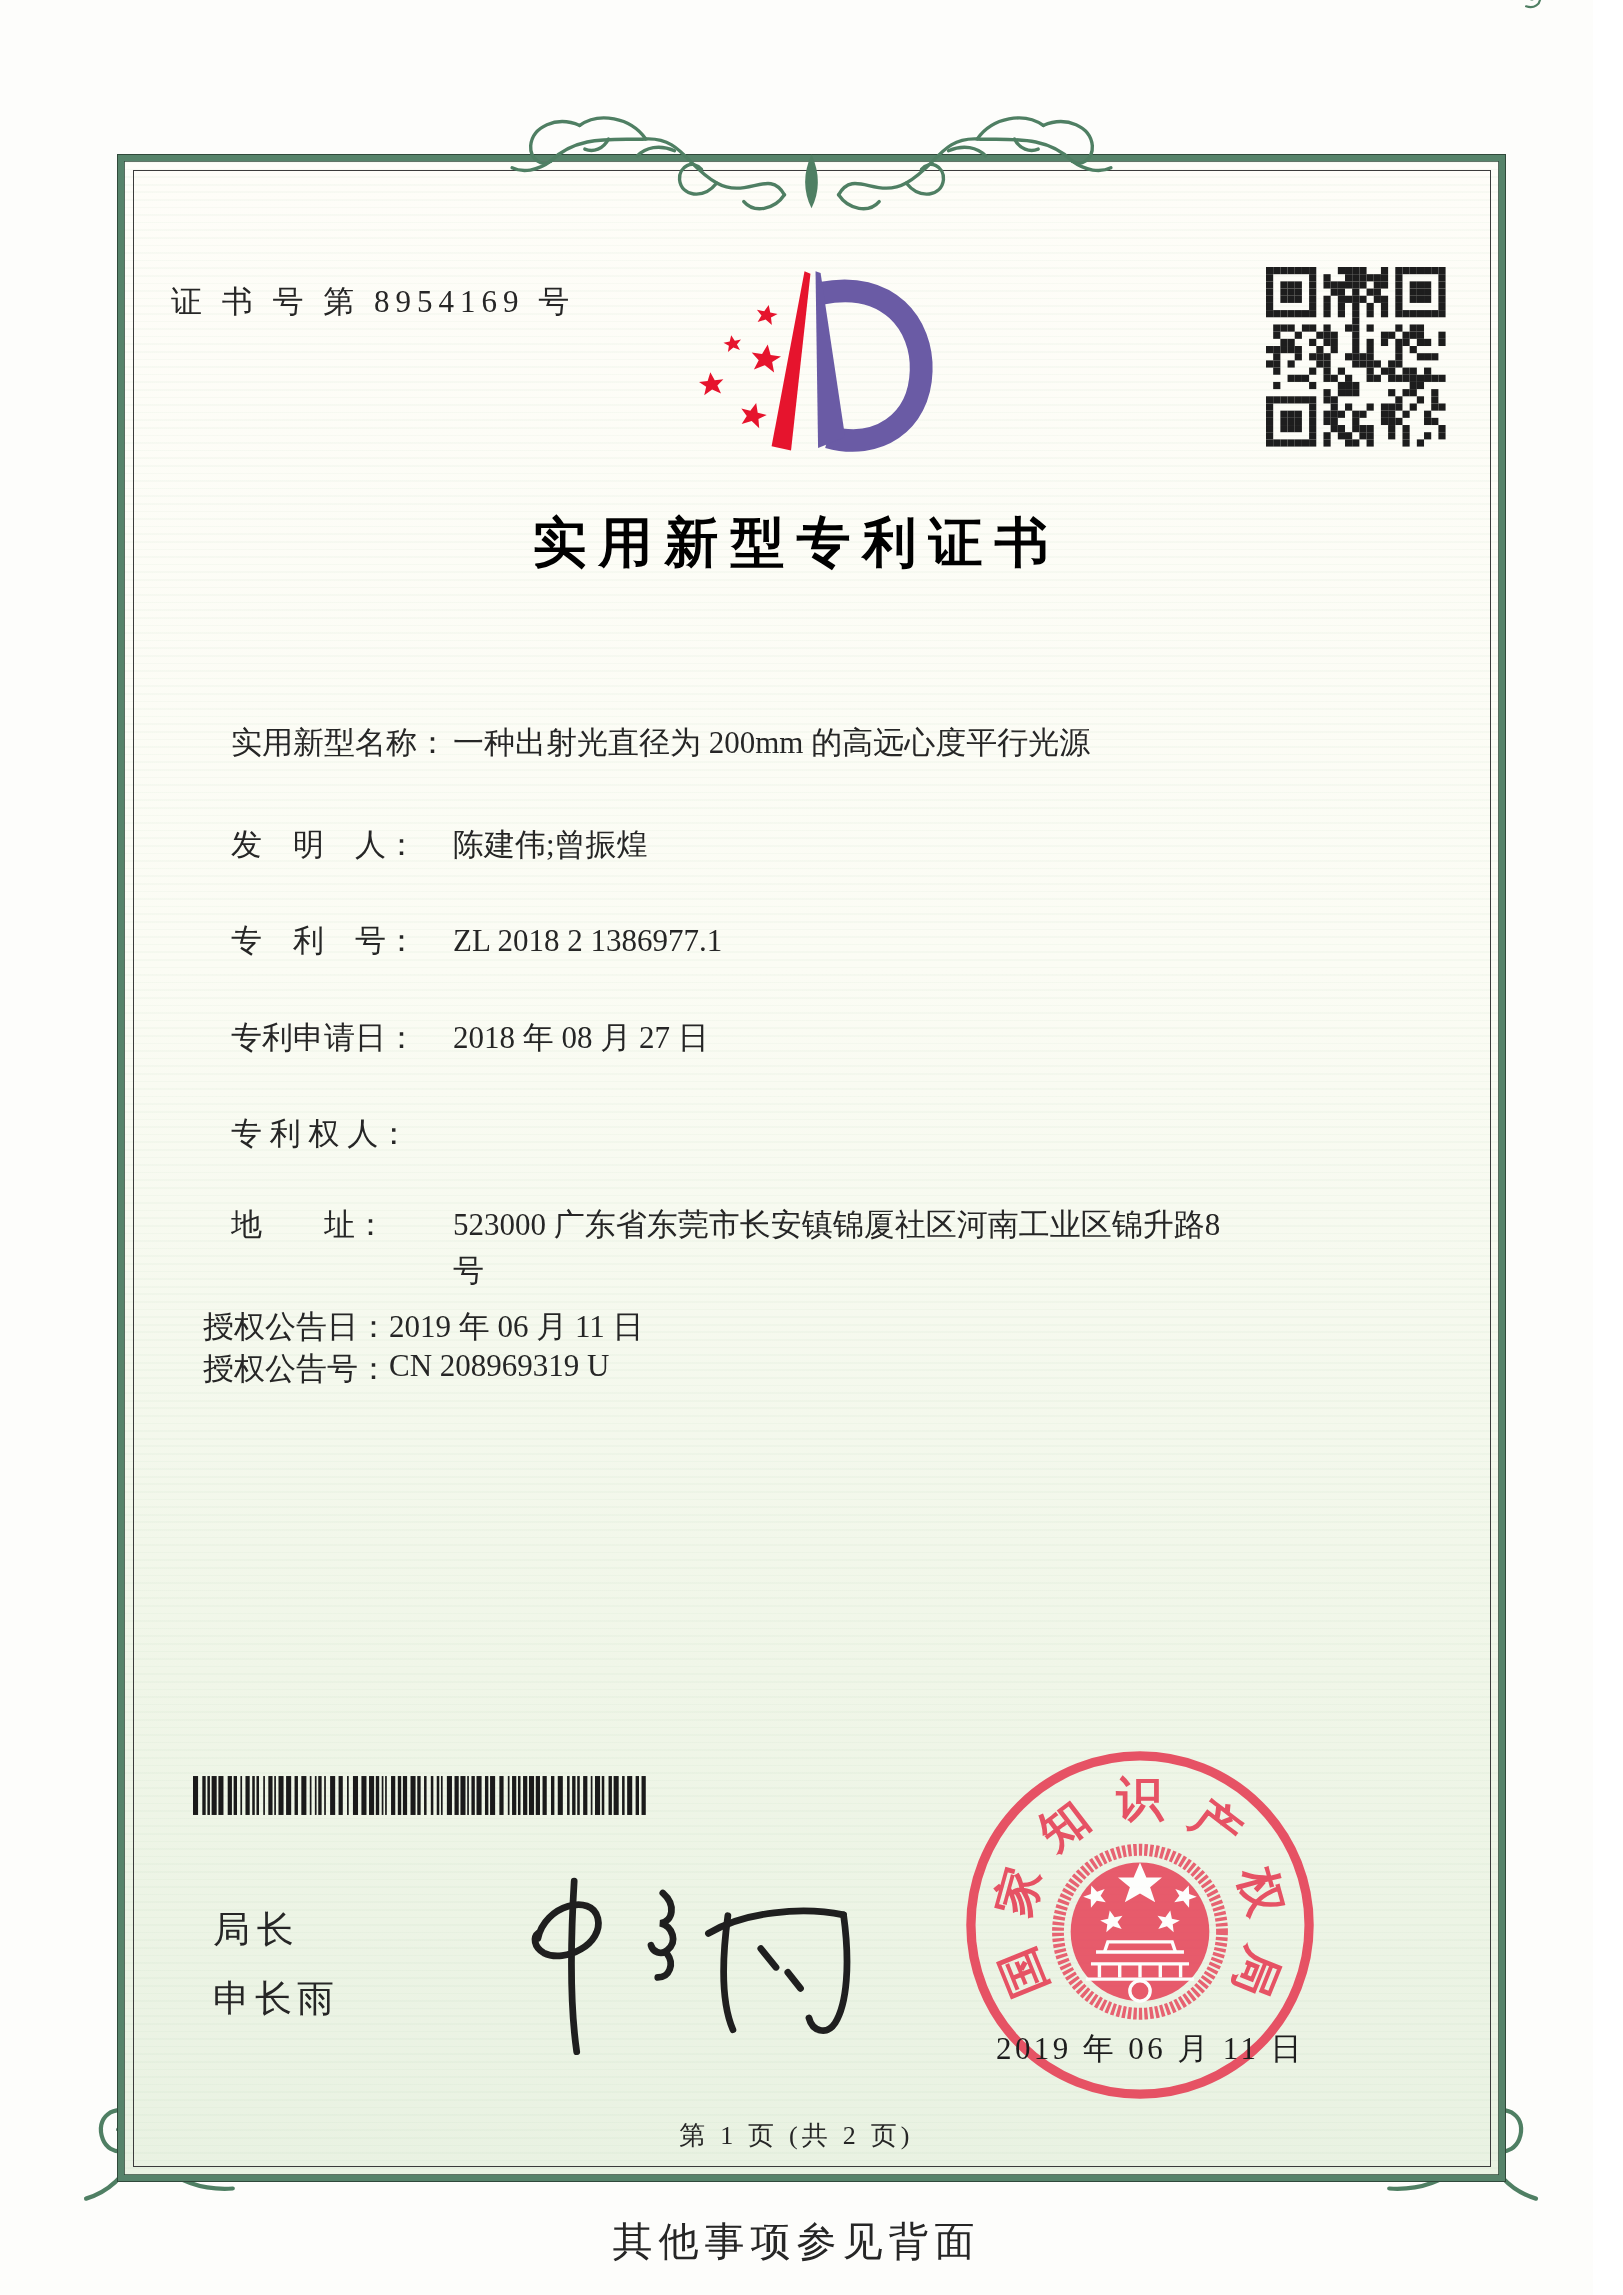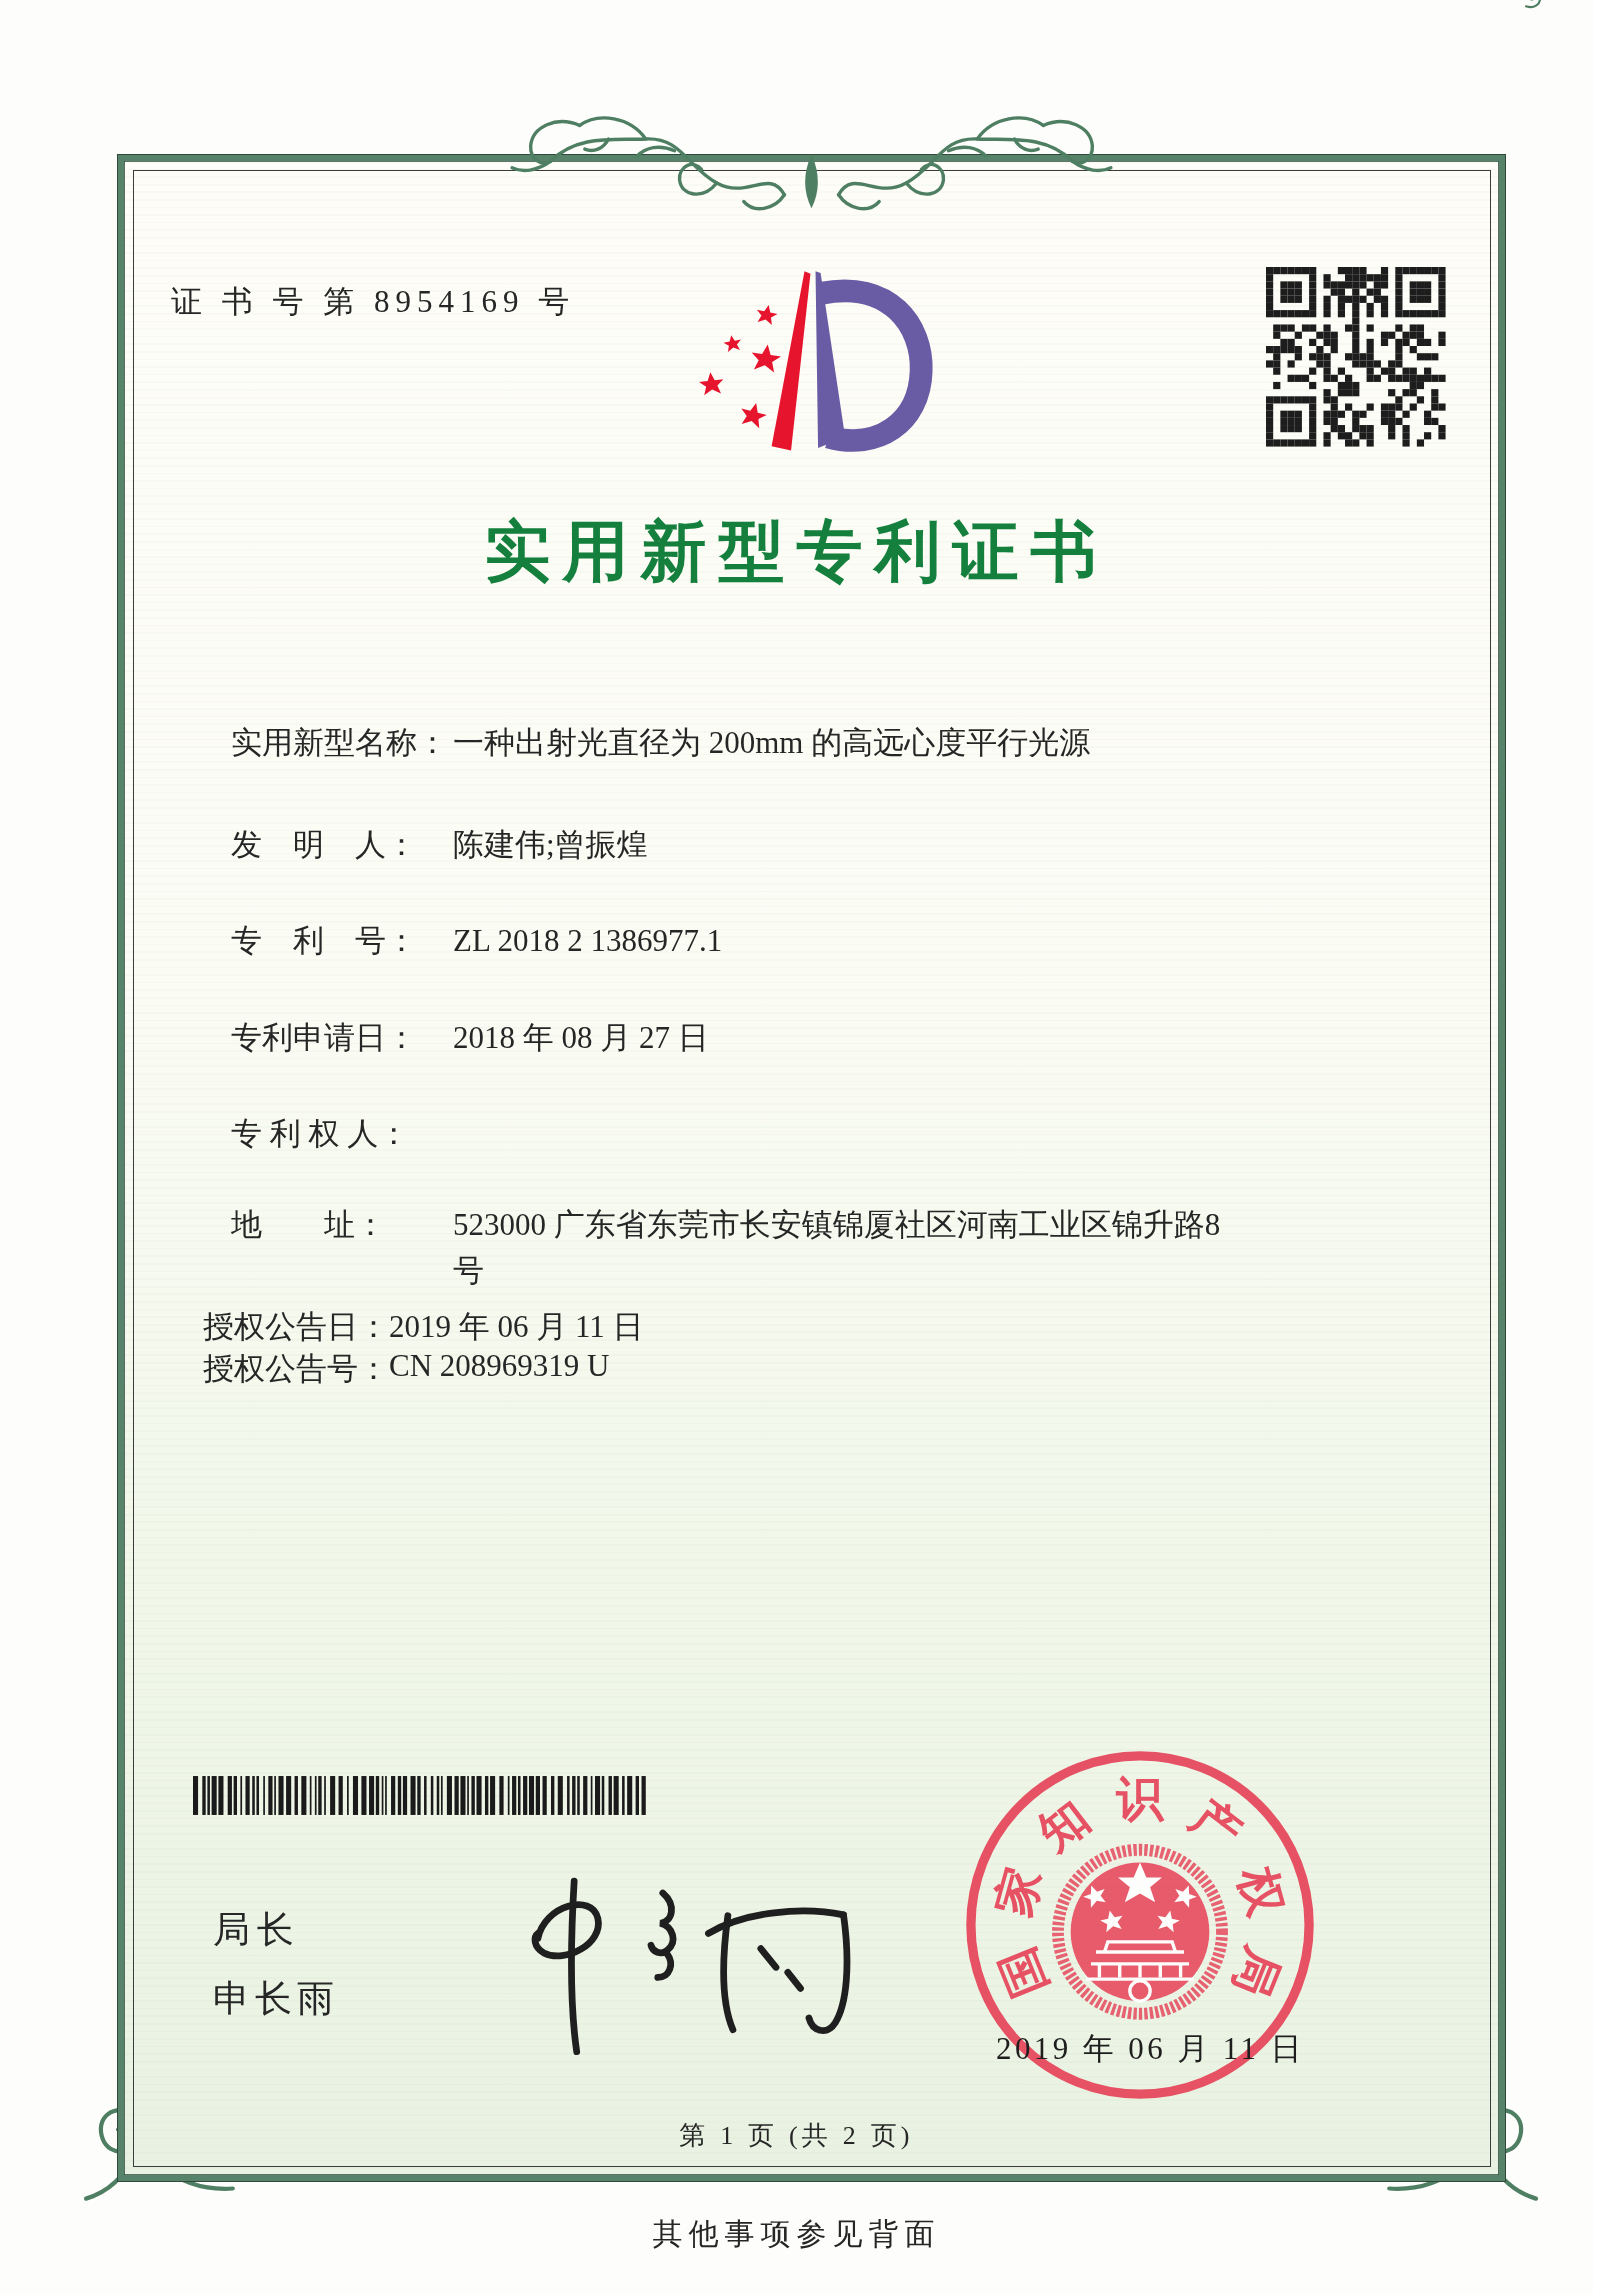--- a/index.html
+++ b/index.html
@@ -19,21 +19,21 @@
       repeating-linear-gradient(180deg, rgba(130,180,140,0.05) 0 1.7px, rgba(255,255,255,0) 1.7px 7.6px),
       linear-gradient(180deg,#fefdf8 0%, #fbfcf4 40%, #f0f6e8 75%, #e9f2e2 100%);
   }
   .frame-inner{
     position:absolute;inset:8.5px;border:1.7px solid #3b3b3b;pointer-events:none;
   }
   
   .cert-no{position:absolute;left:171px;top:281px;font-size:31px;letter-spacing:6px;}
   .title{
     position:absolute;left:0;right:0;top:507px;margin:0;text-align:center;
-    font-size:66px;font-weight:bold;letter-spacing:12px;color:#15803d;
+    font-size:54px;font-weight:bold;letter-spacing:12px;color:#000000;
   }
   .fields{position:absolute;left:203px;top:0;width:1226px;}
   .field-row{position:absolute;left:0;display:flex;font-size:31px;line-height:42px;margin-left:28px;}
   .field-label{width:222px;flex:0 0 222px;}
   .field-value{max-width:922px;}
   .addr-l2{margin-left:222px;font-size:31px;line-height:42px;}
   .grant-row{position:absolute;left:203px;top:1306px;width:1226px;font-size:31px;display:flex;flex-direction:column;}
   .grant-left{display:flex;width:668px;}
   .grant-right{display:flex;}
   .paras{position:absolute;left:206px;top:1377px;width:1225px;font-size:30px;line-height:63px;}
@@ -46,21 +46,21 @@
   .signature{position:absolute;left:463px;top:1871px;}
   
   .seal{position:absolute;left:954px;top:1739px;opacity:0.92;}
   .seal-char{font-size:56px;font-weight:bold;fill:#e6455a;font-family:"Liberation Serif","DejaVu Serif",serif;}
   .seal-date{
     position:absolute;left:973px;top:2028px;width:355px;text-align:center;
     font-size:31px;letter-spacing:3.4px;color:#1e1e1e;
   }
   
   .page-footer{position:absolute;left:0;right:0;top:2118px;text-align:center;font-size:26px;letter-spacing:4.2px;}
-  .back-note{position:absolute;left:0;right:0;top:2214px;text-align:center;font-size:30px;letter-spacing:6px;}
+  .back-note{position:absolute;left:0;right:0;top:2214px;text-align:center;font-size:40px;letter-spacing:6px;}
   
   .flourish{position:absolute;}
   .fl-tl{left:13.5px;top:10px;transform:scale(-0.52,-0.52);transform-origin:0 0;translate:0 0;}
   .fl-tr{right:13.5px;top:10px;transform:scale(0.52,-0.52);transform-origin:100% 0;}
   .fl-bl{left:81px;top:2011px;}
   .fl-br{left:1385px;top:2011px;transform:scaleX(-1);}
   .dragons{position:absolute;left:507px;top:100px;}
   .logo{position:absolute;left:644px;top:244px;}
   .qr{position:absolute;left:1266px;top:267px;}
 </style>

